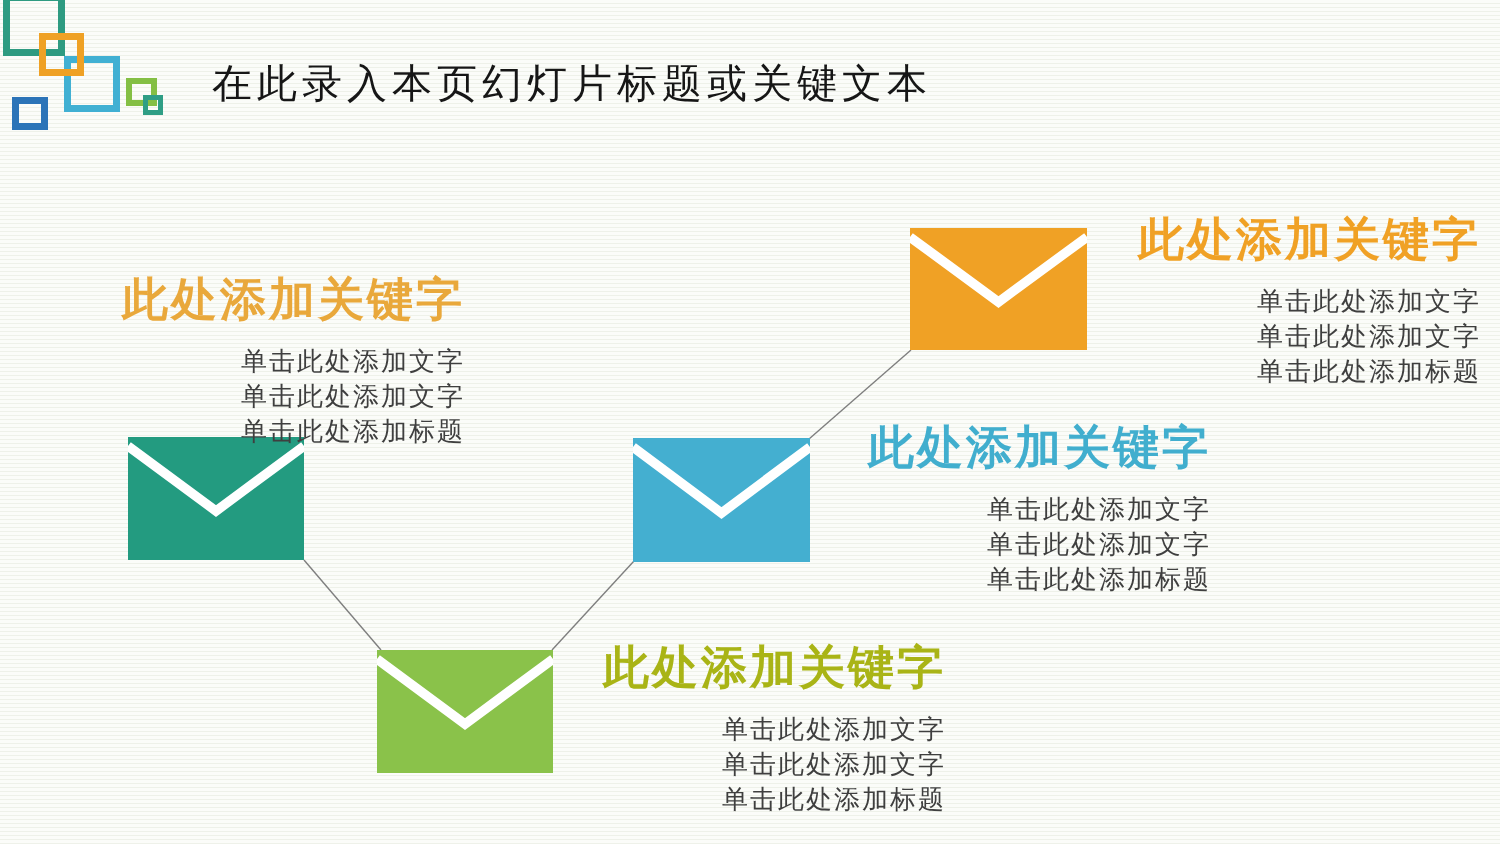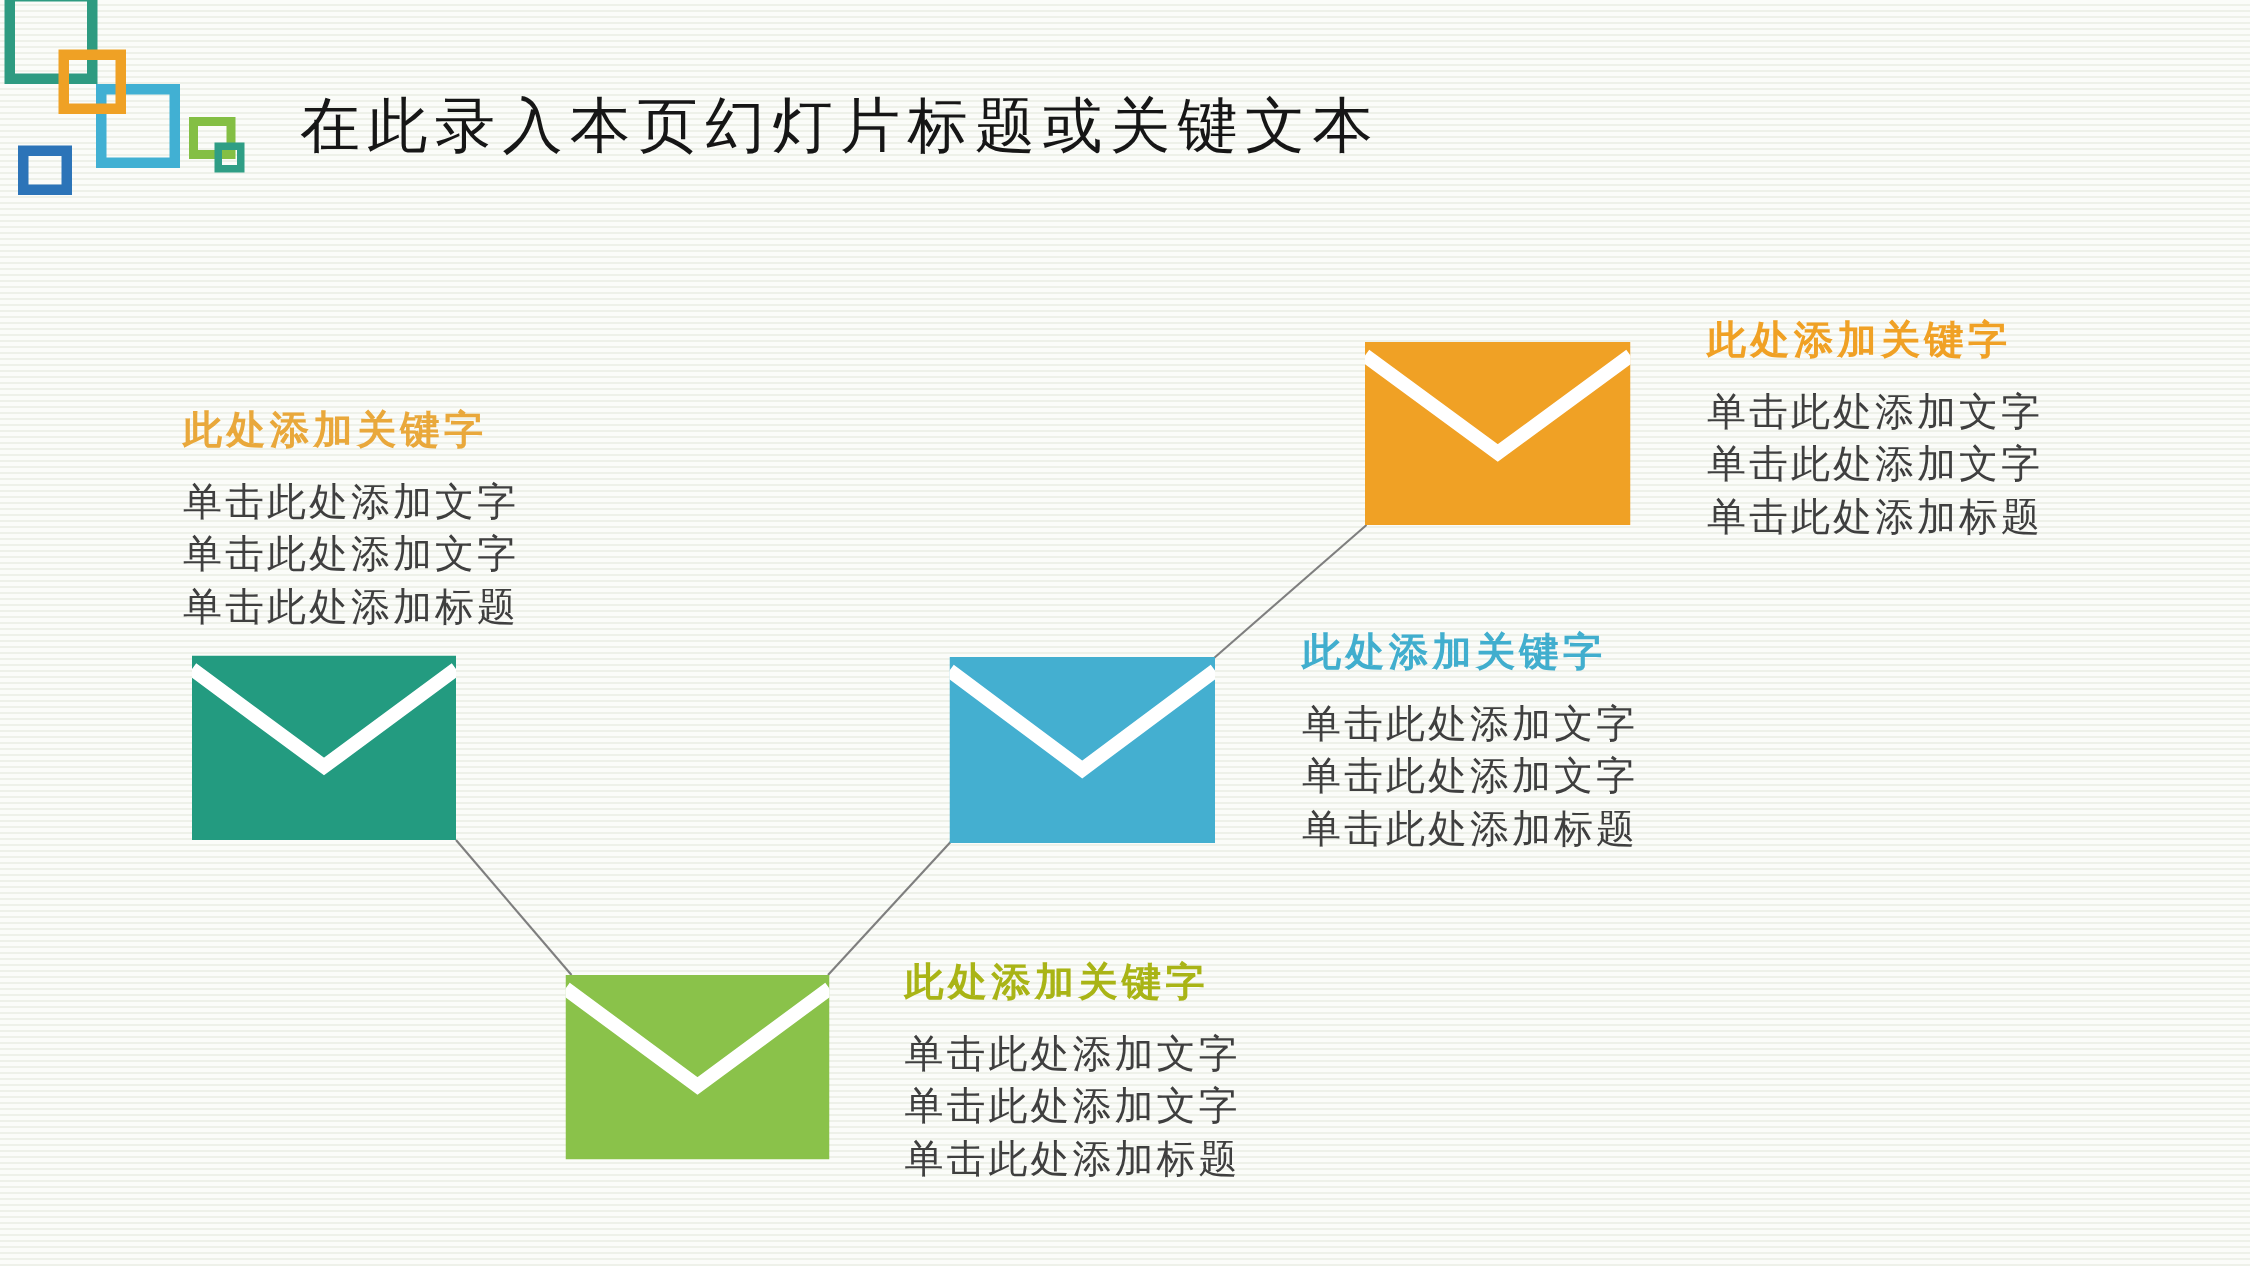--- a/index.html
+++ b/index.html
@@ -6,30 +6,30 @@
   body{
     width:1500px;height:844px;position:relative;overflow:hidden;
     font-family:"Liberation Sans","DejaVu Sans",sans-serif;
     background:repeating-linear-gradient(to bottom,
       #fbfcf9 0px,#fbfcf9 3px,#eef1e9 3px,#eef1e9 4px);
   }
   .decor-square{
     position:absolute;box-sizing:border-box;border-style:solid;background:transparent;
   }
   .slide-title{
-    position:absolute;left:200px;top:56px;
+    position:absolute;left:212px;top:56px;
     font-size:40px;letter-spacing:5px;color:#161616;font-weight:500;white-space:nowrap;
   }
   .connector-layer{
     position:absolute;left:0;top:0;width:1500px;height:844px;z-index:5;
   }
   .envelope{position:absolute;z-index:6;}
   .text-block{position:absolute;z-index:6;}
   .text-block .heading{
-    margin:0;font-size:26px;font-weight:bold;letter-spacing:3px;white-space:nowrap;
+    margin:0;font-size:46px;font-weight:bold;letter-spacing:3px;white-space:nowrap;
   }
   .text-block .body-lines{
     margin-top:13px;font-size:26px;line-height:35px;color:#3f3f3f;
     letter-spacing:2px;white-space:nowrap;text-align:right;
   }
   
   .sq1{left:3px;top:-6px;width:62px;height:62px;border-width:7px;z-index:1;}
   .sq2{left:39px;top:33px;width:45px;height:43px;border-width:7px;z-index:3;}
   .sq3{left:64px;top:56px;width:56px;height:56px;border-width:7px;z-index:2;}
   .sq4{left:126px;top:78px;width:31px;height:28px;border-width:6px;z-index:2;}

